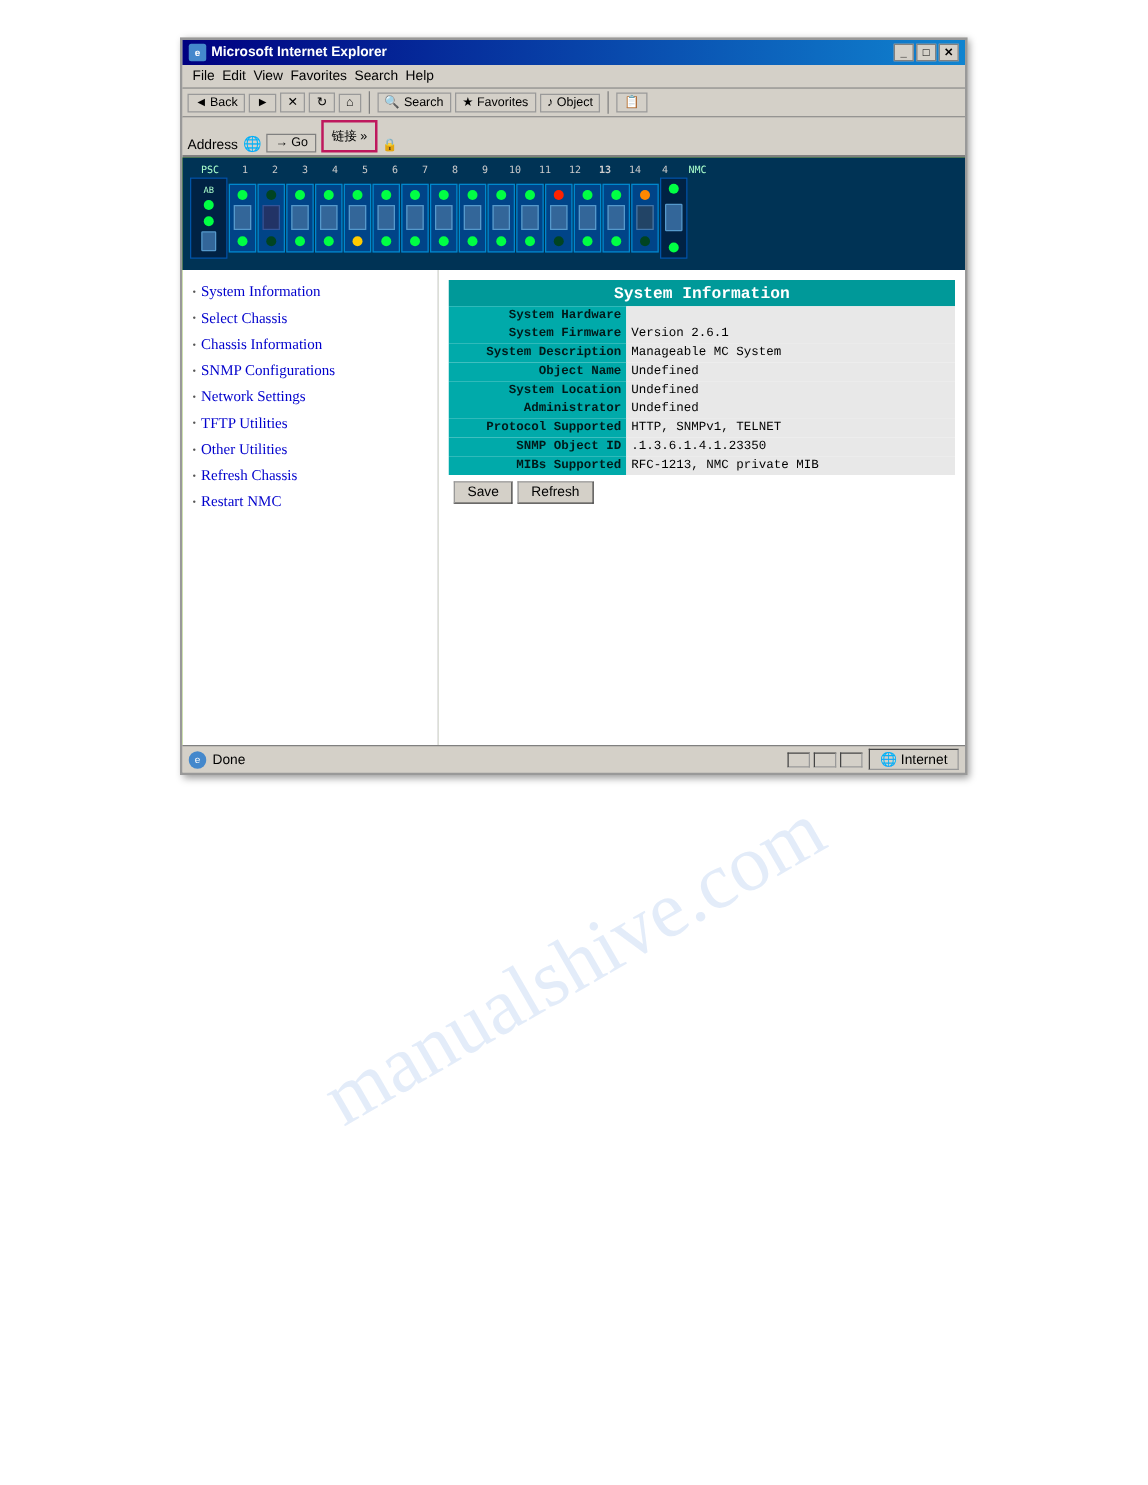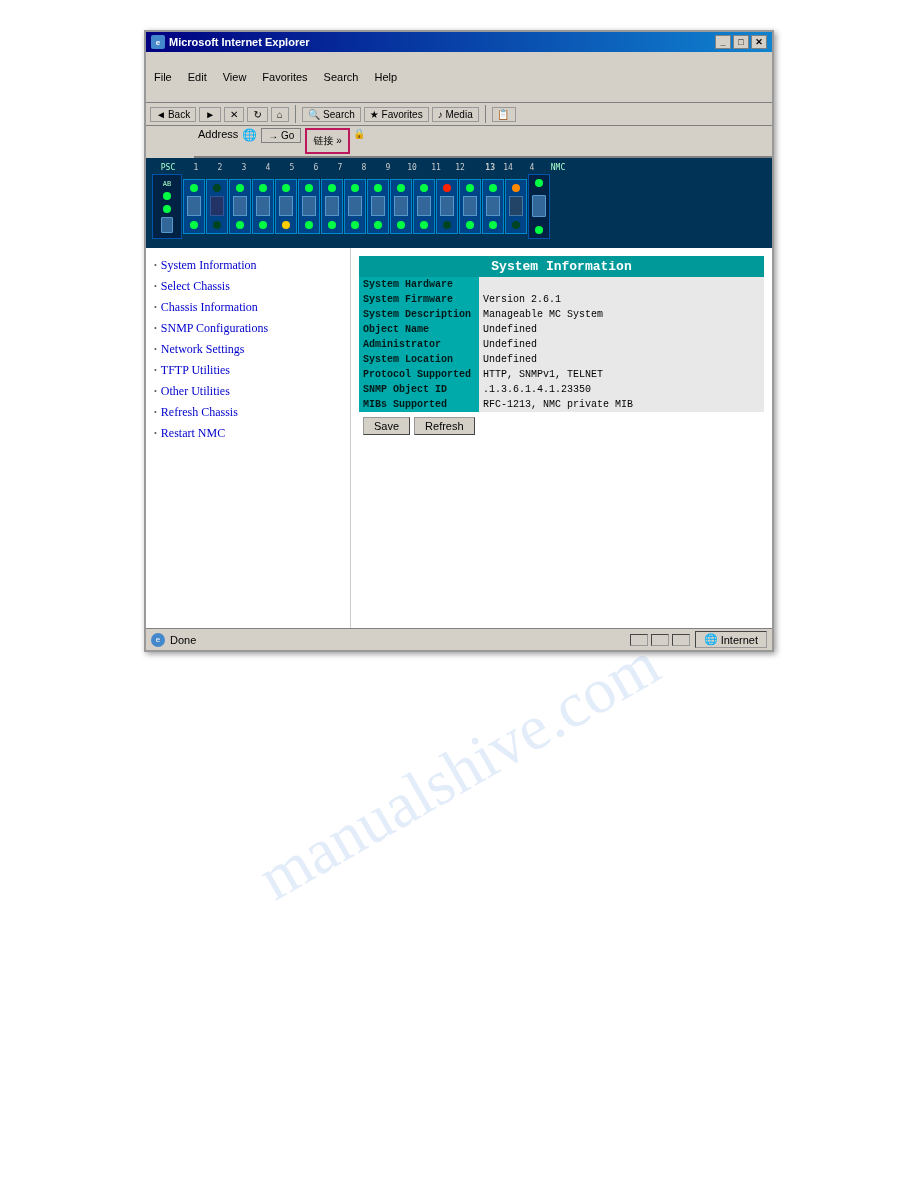--- a/index.html
+++ b/index.html
@@ -71,23 +71,22 @@
       display: flex;
       align-items: center;
       justify-content: center;
       cursor: pointer;
       color: #000;
     }
 
     
     .menu-bar {
       background: #d4d0c8;
-      padding: 18px 5px;
-      display: flex;
-      gap: 10px;
+      padding: 2px 5px;
+      display: flex;
       font-family: 'Tahoma', sans-serif;
       font-size: 11px;
       border-bottom: 1px solid #808080;
     }
     .menu-item {
       cursor: pointer;
       padding: 1px 3px;
     }
 
     
@@ -115,26 +114,25 @@
       height: 18px;
       background: #808080;
       margin: 0 3px;
     }
 
     
     .address-bar {
       background: #d4d0c8;
       padding: 2px 4px;
       display: flex;
-      align-items: flex-start;
+      align-items: flex-end;
       gap: 4px;
       border-bottom: 2px solid #808080;
       font-family: 'Tahoma', sans-serif;
       font-size: 11px;
-      margin-left: 48px;
     }
     .address-label {
       font-size: 11px;
     }
     .address-input {
       flex: 1;
       height: 18px;
       border: 1px solid #7b9ebd;
       background: white;
       padding: 0 3px;
@@ -217,23 +215,24 @@
       font-size: 11px;
     }
     .info-row td {
       padding: 2px 4px;
       border: none;
     }
     .info-label {
       background: #00aaaa;
       color: #001a1a;
       font-weight: bold;
-      width: 120px;
+      width: 142px;
       white-space: nowrap;
       font-size: 10px;
+      text-align: right;
     }
     .info-value {
       background: #e8e8e8;
       color: #000;
       font-size: 10px;
     }
 
     .btn-row {
       padding: 5px 4px;
       display: flex;
@@ -390,21 +389,21 @@
         <span>◄</span>
         <span>Back</span>
       </button>
       <button class="toolbar-btn">►</button>
       <button class="toolbar-btn">✕</button>
       <button class="toolbar-btn">↻</button>
       <button class="toolbar-btn">⌂</button>
       <div class="toolbar-separator"></div>
       <button class="toolbar-btn">🔍 Search</button>
       <button class="toolbar-btn">★ Favorites</button>
-      <button class="toolbar-btn">♪ Media</button>
+      <button class="toolbar-btn">♪ Object</button>
       <div class="toolbar-separator"></div>
       <button class="toolbar-btn">📋</button>
     </div>
 
     <div class="address-bar">
       <span class="address-label">Address</span>
       <span style="font-size:12px;">🌐</span>
       <button class="address-go-btn">
         <span>→</span>
         <span>Go</span>
@@ -426,21 +425,21 @@
             <span style="min-width:22px;color:#ccc;font-size:8px;font-family:monospace;text-align:center;">3</span>
             <span style="min-width:22px;color:#ccc;font-size:8px;font-family:monospace;text-align:center;">4</span>
             <span style="min-width:22px;color:#ccc;font-size:8px;font-family:monospace;text-align:center;">5</span>
             <span style="min-width:22px;color:#ccc;font-size:8px;font-family:monospace;text-align:center;">6</span>
             <span style="min-width:22px;color:#ccc;font-size:8px;font-family:monospace;text-align:center;">7</span>
             <span style="min-width:22px;color:#ccc;font-size:8px;font-family:monospace;text-align:center;">8</span>
             <span style="min-width:22px;color:#ccc;font-size:8px;font-family:monospace;text-align:center;">9</span>
             <span style="min-width:22px;color:#ccc;font-size:8px;font-family:monospace;text-align:center;">10</span>
             <span style="min-width:22px;color:#ccc;font-size:8px;font-family:monospace;text-align:center;">11</span>
             <span style="min-width:22px;color:#ccc;font-size:8px;font-family:monospace;text-align:center;">12</span>
-            <span style="min-width:22px;color:#ccc;font-size:8px;font-family:monospace;text-align:right;font-weight:bold;">13</span>
+            <span style="min-width:22px;color:#ccc;font-size:8px;font-family:monospace;text-align:center;font-weight:bold;">13</span>
             <span style="min-width:22px;color:#ccc;font-size:8px;font-family:monospace;text-align:center;">14</span>
             <span style="min-width:22px;color:#ccc;font-size:8px;font-family:monospace;text-align:center;">4</span>
           </div>
           <div style="min-width:28px; color:#aaffcc; font-size:8px; font-family:monospace; text-align:center;">NMC</div>
         </div>
 
         <div style="display:flex; align-items:center; gap:1px; padding:0 3px;">
 
           <div class="psc-block">
             <span style="color:#aaffcc;font-size:7px;font-family:monospace;">AB</span>
@@ -588,25 +587,25 @@
               </tr>
               <tr class="info-row">
                 <td class="info-label">System Description</td>
                 <td class="info-value">Manageable MC System</td>
               </tr>
               <tr class="info-row">
                 <td class="info-label">Object Name</td>
                 <td class="info-value">Undefined</td>
               </tr>
               <tr class="info-row">
+                <td class="info-label">System Location</td>
+                <td class="info-value">Undefined</td>
+              </tr>
+              <tr class="info-row">
                 <td class="info-label">Administrator</td>
-                <td class="info-value">Undefined</td>
-              </tr>
-              <tr class="info-row">
-                <td class="info-label">System Location</td>
                 <td class="info-value">Undefined</td>
               </tr>
               <tr class="info-row">
                 <td class="info-label">Protocol Supported</td>
                 <td class="info-value">HTTP, SNMPv1, TELNET</td>
               </tr>
               <tr class="info-row">
                 <td class="info-label">SNMP Object ID</td>
                 <td class="info-value">.1.3.6.1.4.1.23350</td>
               </tr>

